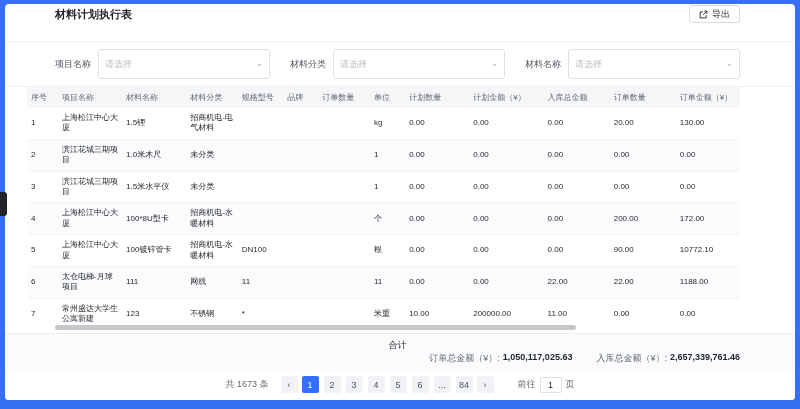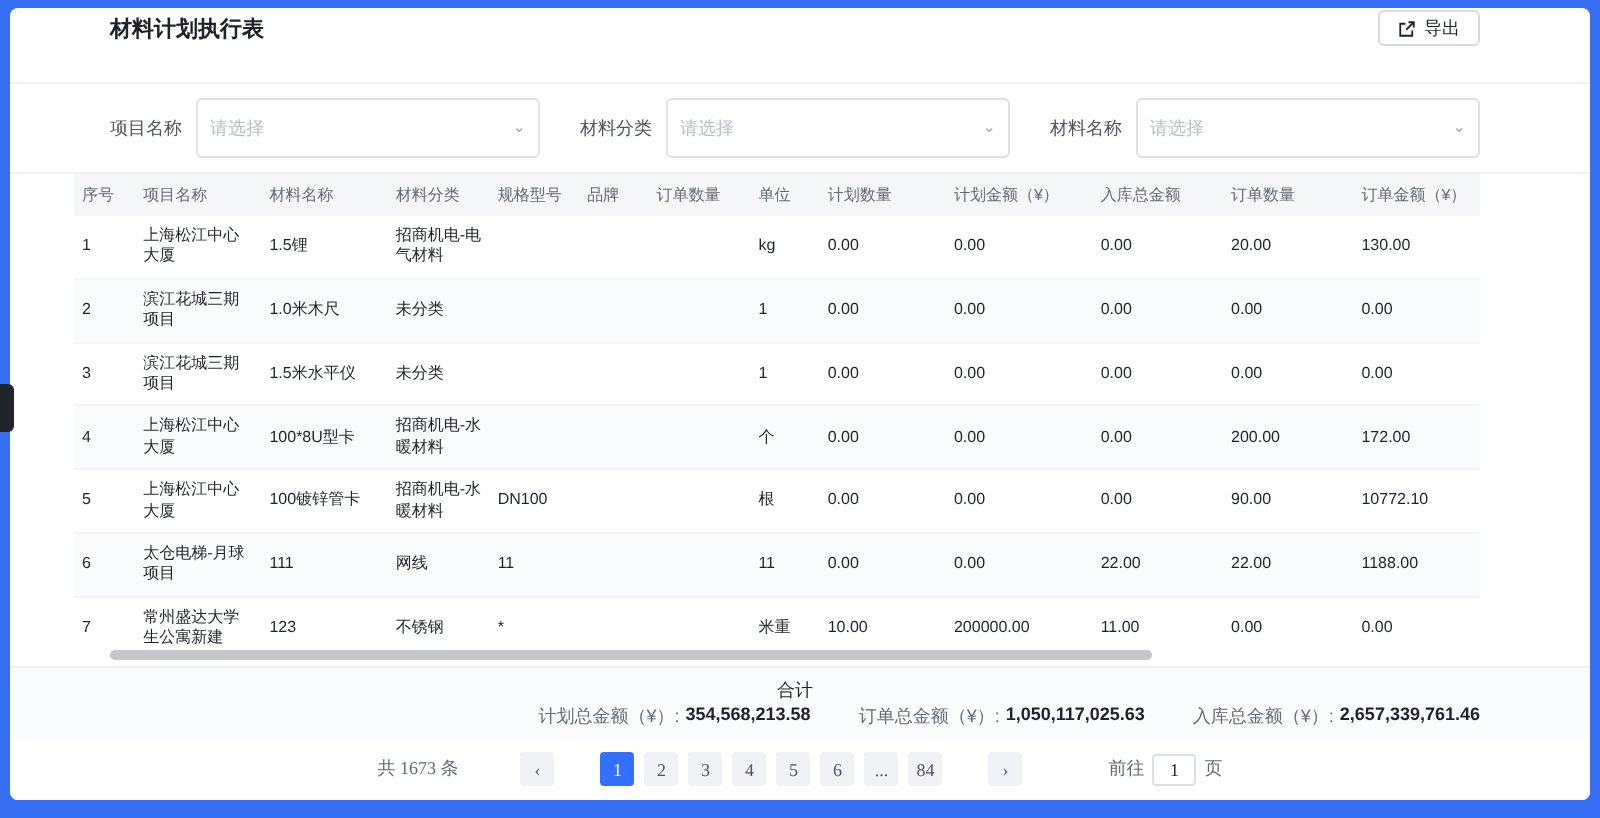--- a/index.html
+++ b/index.html
@@ -54,21 +54,21 @@
   .filter-actions{margin-top:7px;display:flex;align-items:center;gap:4px}
   .btn-search{
     background:#3370ff;color:#fff;border:none;border-radius:3px;
     height:17px;padding:0 15px;font-size:9px;cursor:pointer;font-family:inherit;
   }
   .btn-clear{
     background:none;border:none;color:#3370ff;font-size:9px;
     padding:0 10px;cursor:pointer;font-family:inherit;
   }
   
-  .table-wrap{flex:1;overflow:hidden;padding:0 55px 0 32px}
+  .table-wrap{flex:1;overflow:hidden;padding:0 55px 0 22px}
   table{width:100%;border-collapse:collapse;table-layout:fixed;font-size:8px}
   thead th{
     background:#f5f6f7;color:#646a73;font-weight:normal;text-align:left;
     padding:5px 4px;white-space:nowrap;overflow:hidden;
   }
   tbody td{
     padding:5px 4px;color:#1f2329;border-bottom:1px solid #f3f4f5;
     word-break:break-all;line-height:1.3;vertical-align:middle;
   }
   tbody tr:nth-child(even){background:#fafbfc}
@@ -85,21 +85,21 @@
     padding:5px 55px 5px 50px;font-size:9px;flex-direction:column;
   }
   .summary-total-label{color:#1f2329}
   .summary-items{margin-left:auto;display:flex;gap:24px}
   .summary-item{display:flex;gap:3px;white-space:nowrap}
   .summary-item .lab{color:#646a73}
   .summary-item .val{color:#1f2329;font-weight:bold}
   
   .pagination{
     flex-shrink:0;display:flex;align-items:center;justify-content:center;
-    gap:23px;padding:6px 0 7px;font-size:9px;color:#4e5561;background:#fff;font-family:Liberation Serif, serif;
+    gap:4px;padding:6px 0 7px;font-size:9px;color:#4e5561;background:#fff;
   }
   .total-text{margin-right:8px;color:#646a73}
   .page-btn,.pager-arrow{
     min-width:17px;height:17px;display:flex;align-items:center;justify-content:center;
     background:#f0f2f5;border:none;border-radius:2px;font-size:9px;color:#4e5561;
     cursor:pointer;font-family:inherit;padding:0 3px;
   }
   .page-btn.active{background:#3370ff;color:#fff}
   .goto{display:flex;align-items:center;gap:4px;margin-left:20px;color:#646a73}
   .goto input{
@@ -314,24 +314,20 @@
   </div>
 
   <div class="hscroll">
     <div class="thumb"></div>
   </div>
 
   <div class="summary">
     <span class="summary-total-label">合计</span>
     <div class="summary-items">
       <span class="summary-item">
-        <span class="lab">计划总金额（¥）:</span>
-        <span class="val">354,568,213.58</span>
-      </span>
-      <span class="summary-item">
         <span class="lab">订单总金额（¥）:</span>
         <span class="val">1,050,117,025.63</span>
       </span>
       <span class="summary-item">
         <span class="lab">入库总金额（¥）:</span>
         <span class="val">2,657,339,761.46</span>
       </span>
     </div>
   </div>
 

